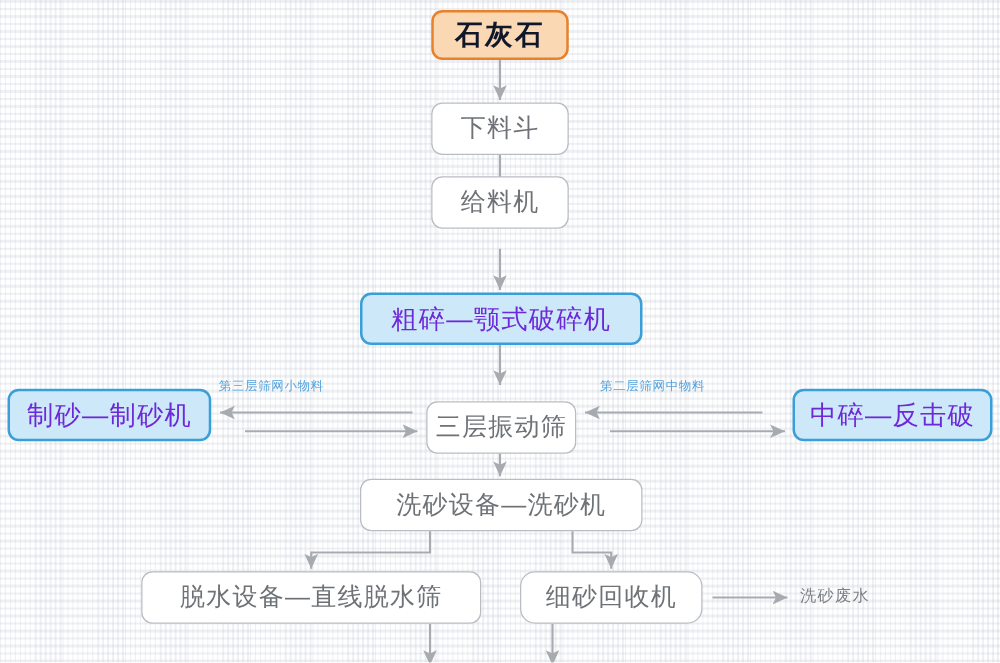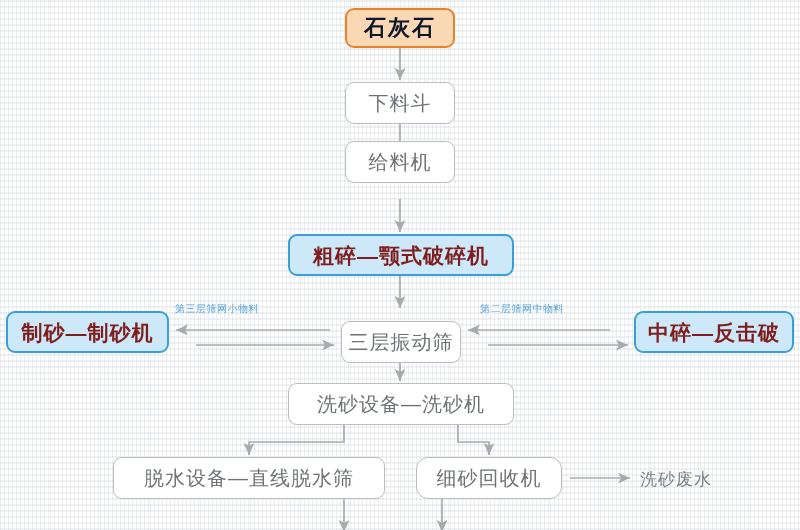--- a/index.html
+++ b/index.html
@@ -62,29 +62,29 @@
     background: #fbd8b4;
     border: 2px solid #e8812b;
     color: #0f172a;
     font-size: 22px;
     font-weight: 700;
     letter-spacing: 2px;
   }
   .node.blue {
     background: #cde8f8;
     border: 2px solid #3a9ed9;
-    color: #7f1d1d;
+    color: #6d28d9;
     font-size: 21px;
-    font-weight: 700;
+    font-weight: 400;
     letter-spacing: 1px;
   }
   .plain-label {
     position: absolute;
     white-space: nowrap;
-    font-size: 17px;
+    font-size: 13px;
     color: #7b8086;
     letter-spacing: 1px;
     z-index: 3;
   }
   .edge-label {
     position: absolute;
     white-space: nowrap;
     font-size: 10px;
     color: #54a3dd;
     letter-spacing: 0.5px;

